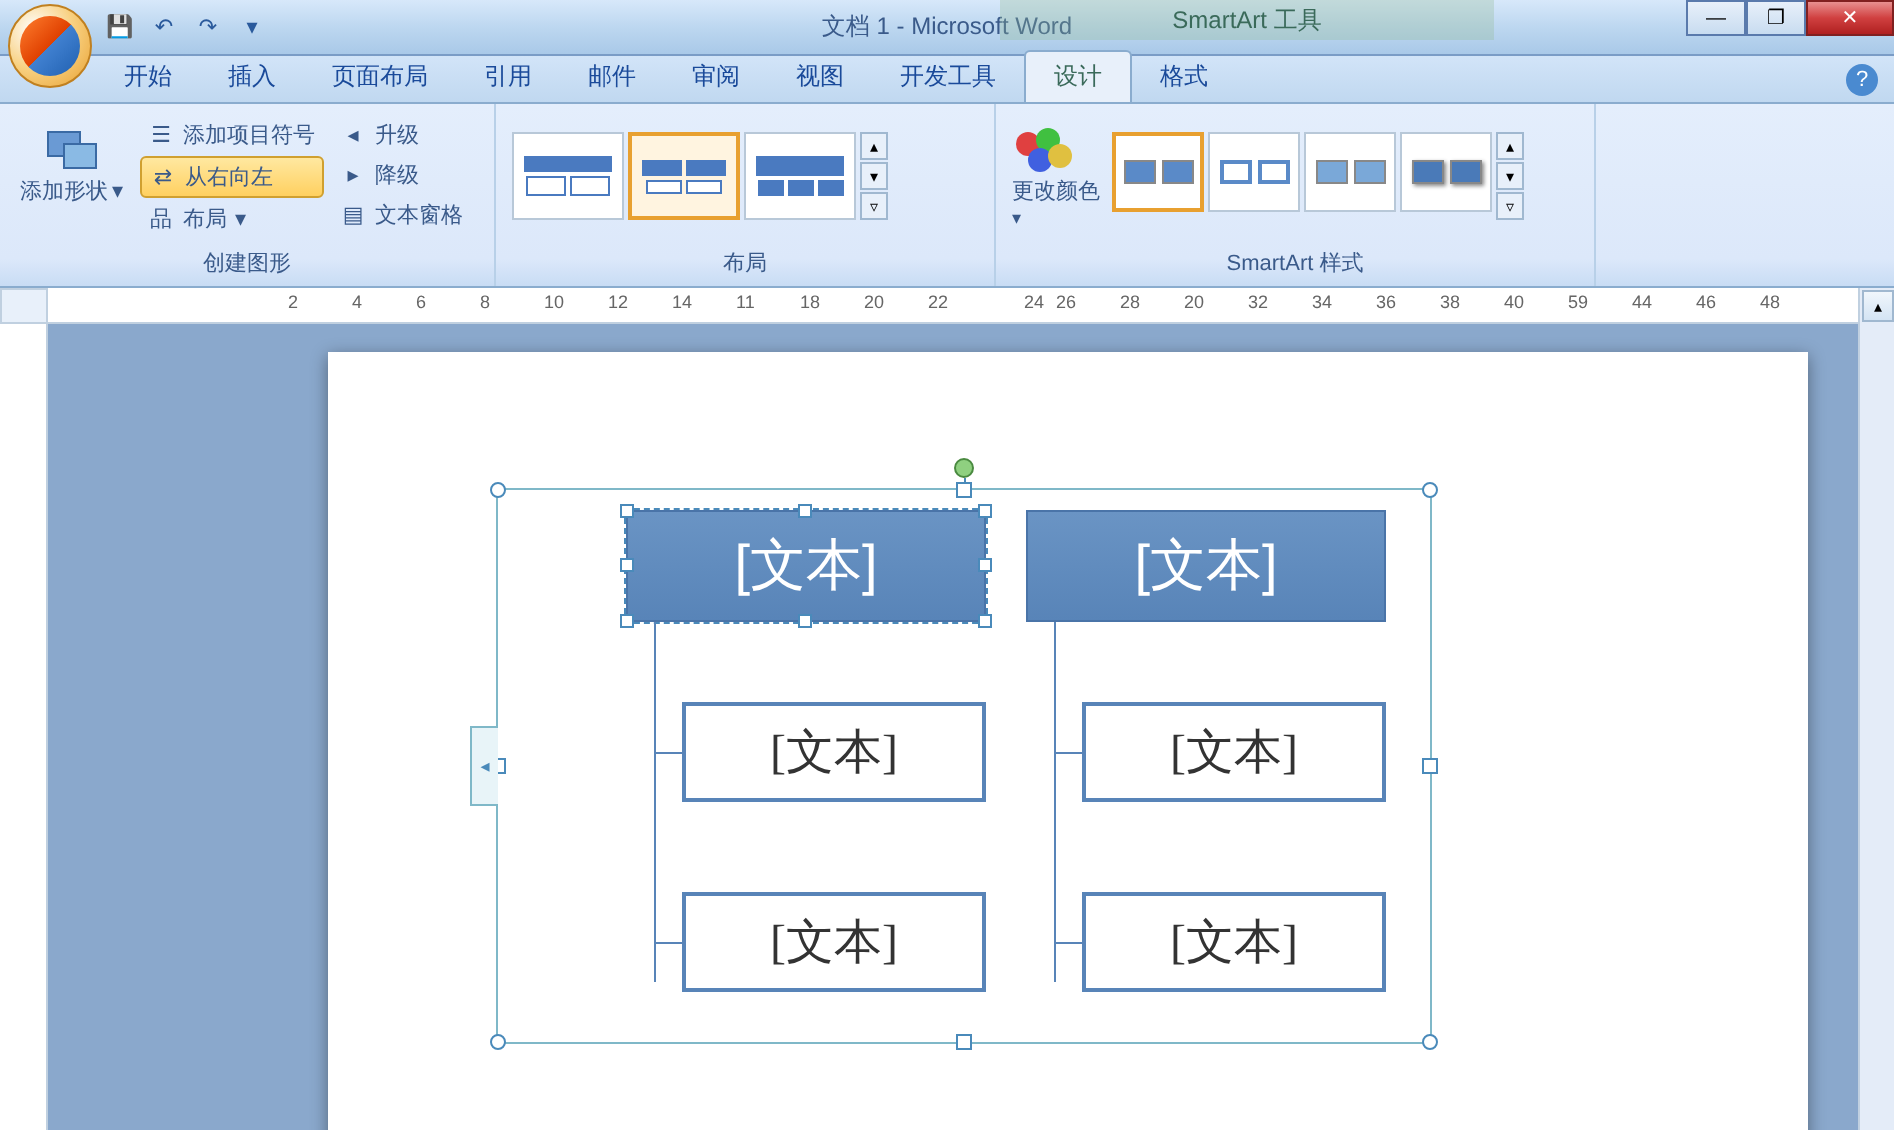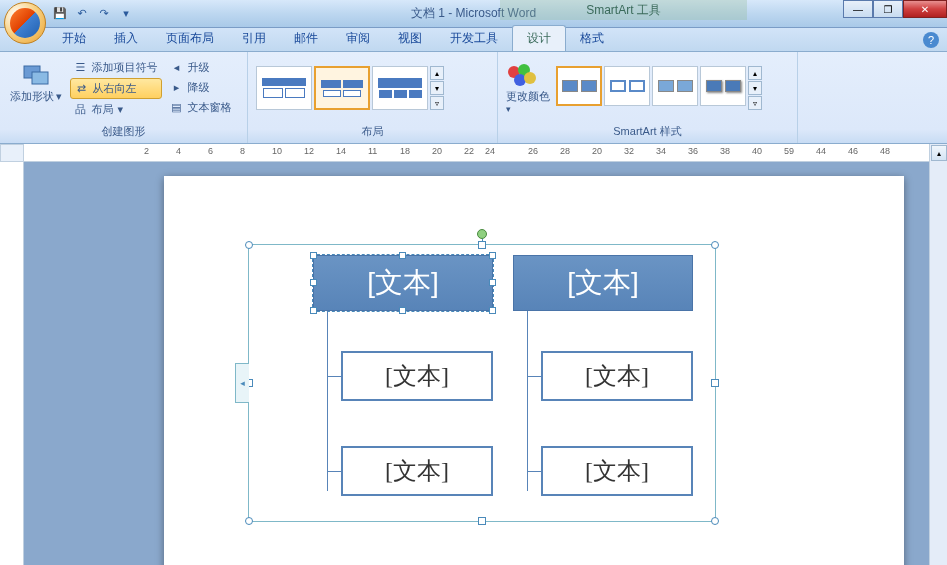--- a/index.html
+++ b/index.html
@@ -272,21 +272,21 @@
     <span class="ruler-num" style="left: 152px;">4</span>
     <span class="ruler-num" style="left: 184px;">6</span>
     <span class="ruler-num" style="left: 216px;">8</span>
     <span class="ruler-num" style="left: 248px;">10</span>
     <span class="ruler-num" style="left: 280px;">12</span>
     <span class="ruler-num" style="left: 312px;">14</span>
     <span class="ruler-num" style="left: 344px;">11</span>
     <span class="ruler-num" style="left: 376px;">18</span>
     <span class="ruler-num" style="left: 408px;">20</span>
     <span class="ruler-num" style="left: 440px;">22</span>
-    <span class="ruler-num" style="left: 461px;">24</span>
+    <span class="ruler-num" style="left: 488px;">24</span>
     <span class="ruler-num" style="left: 504px;">26</span>
     <span class="ruler-num" style="left: 536px;">28</span>
     <span class="ruler-num" style="left: 568px;">20</span>
     <span class="ruler-num" style="left: 600px; text-align: right;">32</span>
     <span class="ruler-num" style="left: 632px;">34</span>
     <span class="ruler-num" style="left: 664px;">36</span>
     <span class="ruler-num" style="left: 696px;">38</span>
     <span class="ruler-num" style="left: 728px;">40</span>
     <span class="ruler-num" style="left: 760px;">59</span>
     <span class="ruler-num" style="left: 792px;">44</span>

